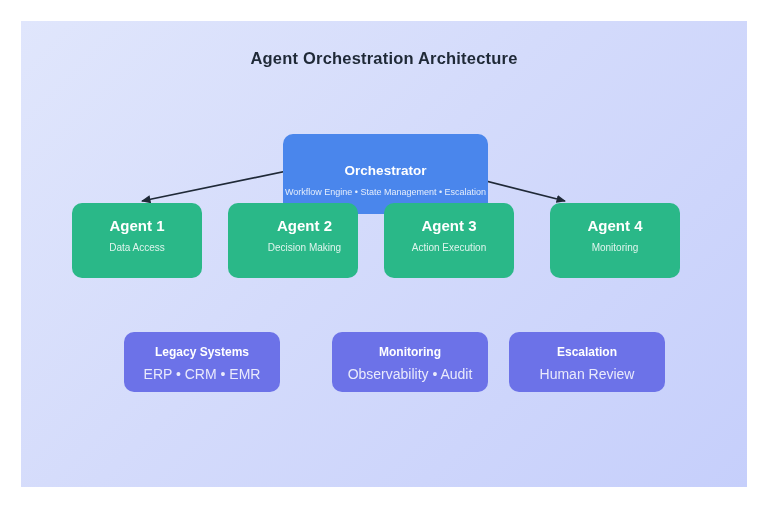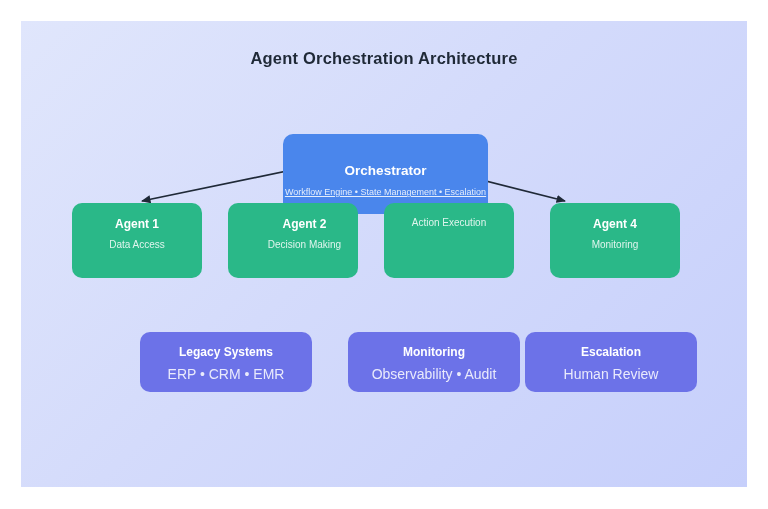--- a/index.html
+++ b/index.html
@@ -46,41 +46,40 @@
   .orchestrator {
     left: 262px;
     top: 77px;
     width: 205px;
     height: 80px;
     background: #4a86ec;
     padding-top: 29px;
     margin-top: 36px;
   }
   .orchestrator .node-title { font-size: 13.5px; margin-bottom: 9px; }
-  .orchestrator .node-subtitle { font-size: 9px; text-decoration: underline; }
+  .orchestrator .node-subtitle { font-size: 9px; }
   .agent {
     top: 182px;
     width: 130px;
     height: 75px;
     background: #2ab888;
     padding-top: 14px;
   }
-  .agent .node-title { font-size: 12px; margin-bottom: 8px; }
+  .agent .node-title { font-size: 15px; margin-bottom: 8px; }
   .agent .node-subtitle { font-size: 10px; }
   .agent-1 { left: 51px; }
   .agent-2 { left: 207px; padding-left: 23px; }
   .agent-3 { left: 363px; }
   .agent-4 { left: 529px; }
   .system {
     top: 311px;
-    width: 172px;
+    width: 156px;
     height: 60px;
     background: #6c72e8;
     padding-top: 13px;
-    margin-left: 16px;
   }
   .system .node-title { font-size: 12px; margin-bottom: 7px; }
   .system .node-subtitle { font-size: 14px; }
   .system-1 { left: 103px; }
   .system-2 { left: 311px; }
   .system-3 { left: 488px; }
   .arrows {
     position: absolute;
     left: 0;
     top: 0;
@@ -121,20 +120,21 @@
     <div class="node-title">Agent 1</div>
     <div class="node-subtitle">Data Access</div>
   </div>
 
   <div class="node agent agent-2">
     <div class="node-title">Agent 2</div>
     <div class="node-subtitle">Decision Making</div>
   </div>
 
   <div class="node agent agent-3">
+    <div class="node-title">Agent 3</div>
     <div class="node-subtitle">Action Execution</div>
   </div>
 
   <div class="node agent agent-4">
     <div class="node-title">Agent 4</div>
     <div class="node-subtitle">Monitoring</div>
   </div>
 
   <div class="node system system-1">
     <div class="node-title">Legacy Systems</div>

